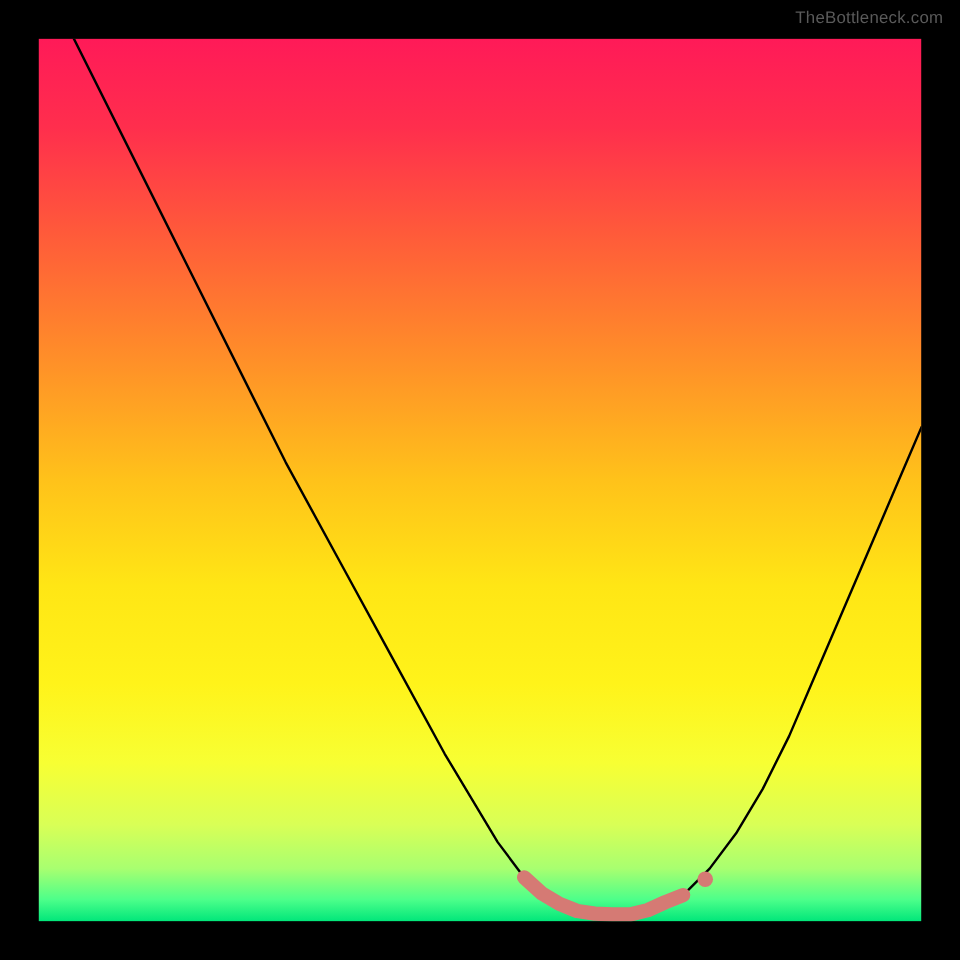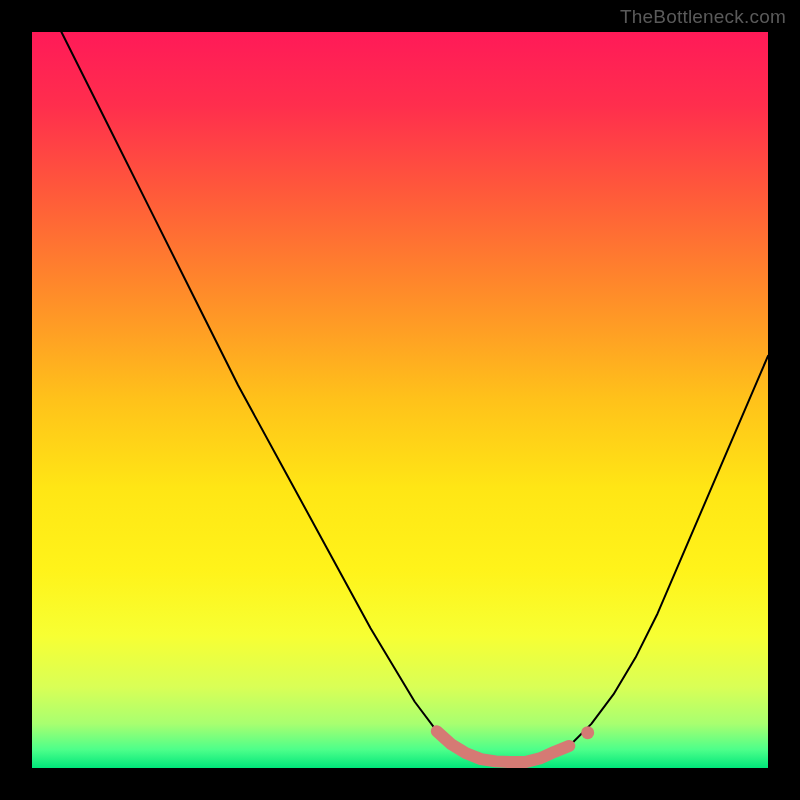--- a/index.html
+++ b/index.html
@@ -15,21 +15,21 @@
     width: 800px;
     height: 800px;
     position: relative;
     background: #000;
   }
   .watermark {
     position: absolute;
     top: 6px;
     right: 14px;
     color: #5a5a5a;
-    font-size: 19px;
+    font-size: 14px;
     font-weight: 500;
     z-index: 10;
     letter-spacing: 0.2px;
   }
   .plot-area {
     position: absolute;
     left: 32px;
     top: 32px;
     width: 736px;
     height: 736px;

